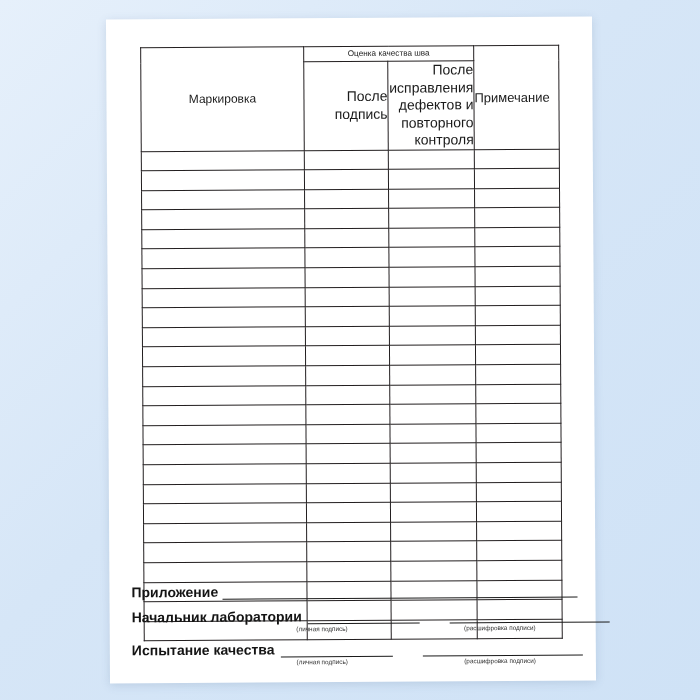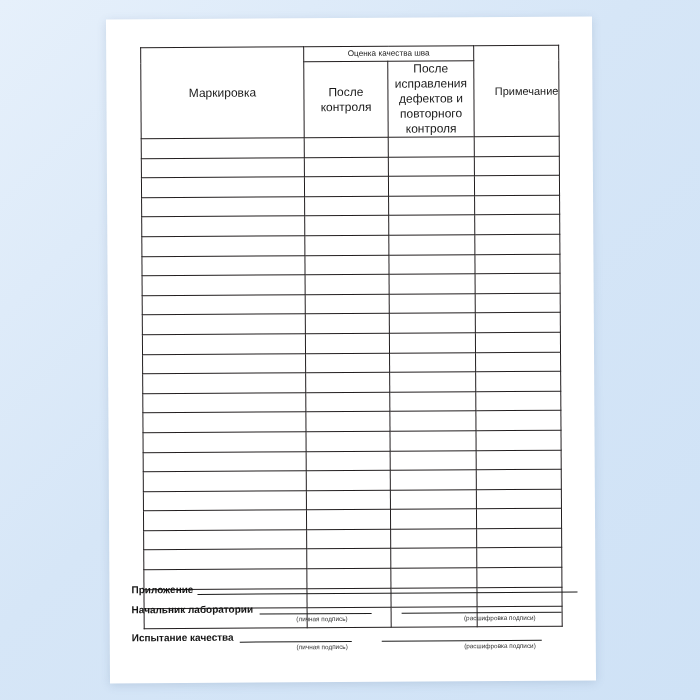--- a/index.html
+++ b/index.html
@@ -45,34 +45,34 @@
     font-weight: normal;
     color: #1a1a1a;
   }
   .hdr-group {
     text-align: center;
     font-size: 8.2px;
     height: 14px;
     line-height: 14px;
   }
   .hdr-cell {
-    text-align: center;
-    font-size: 12px;
+    text-align: right;
+    font-size: 14px;
     line-height: 1.25;
     padding: 3px 2px;
     vertical-align: middle;
   }
   .hdr-mark {
     text-align: center;
     font-size: 12px;
     vertical-align: middle;
   }
   .hdr-note {
-    text-align: right;
-    font-size: 11px;
+    text-align: left;
+    font-size: 13px;
     vertical-align: middle;
   }
   tr.data-row td {
     height: 18.6px;
   }
   .col-mark { width: 163px; }
   .col-after { width: 84px; }
   .col-fix { width: 86px; }
   .col-note { width: 85px; }
 
@@ -84,21 +84,21 @@
     font-size: 8.6px;
     color: #141414;
   }
   .f-line {
     display: flex;
     align-items: flex-end;
     margin-top: 9px;
   }
   .f-label {
     font-weight: bold;
-    font-size: 10px;
+    font-size: 14px;
     white-space: nowrap;
   }
   .f-label.ind { }
   .rule {
     flex: 1 1 auto;
     border-bottom: 1px solid #1a1a1a;
     height: 9px;
     margin-left: 4px;
   }
   .rule.short1 { flex: 0 0 112px; margin-left: 6px; }
@@ -128,21 +128,21 @@
         <col class="col-fix">
         <col class="col-note">
       </colgroup>
       <thead>
         <tr>
           <td class="hdr-mark" rowspan="2">Маркировка</td>
           <td class="hdr-group" colspan="2">Оценка качества шва</td>
           <td class="hdr-note" rowspan="2">Примечание</td>
         </tr>
         <tr>
-          <td class="hdr-cell">После контроля</td>
+          <td class="hdr-cell">После подпись</td>
           <td class="hdr-cell">После исправления дефектов и повторного контроля</td>
         </tr>
       </thead>
       <tbody id="table-body">
           <tr class="data-row">
             <td></td>
             <td></td>
             <td></td>
             <td></td>
           </tr>

